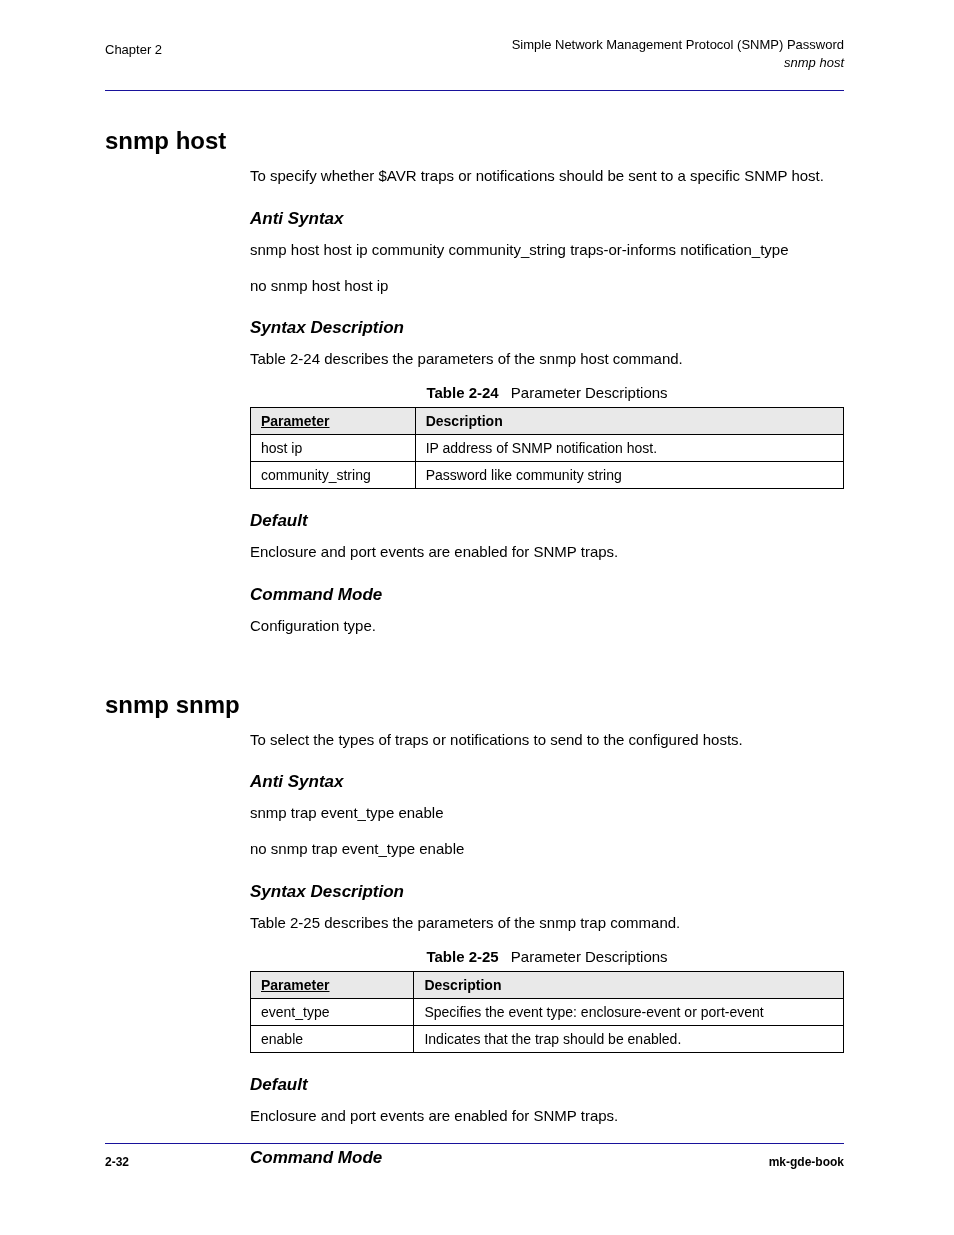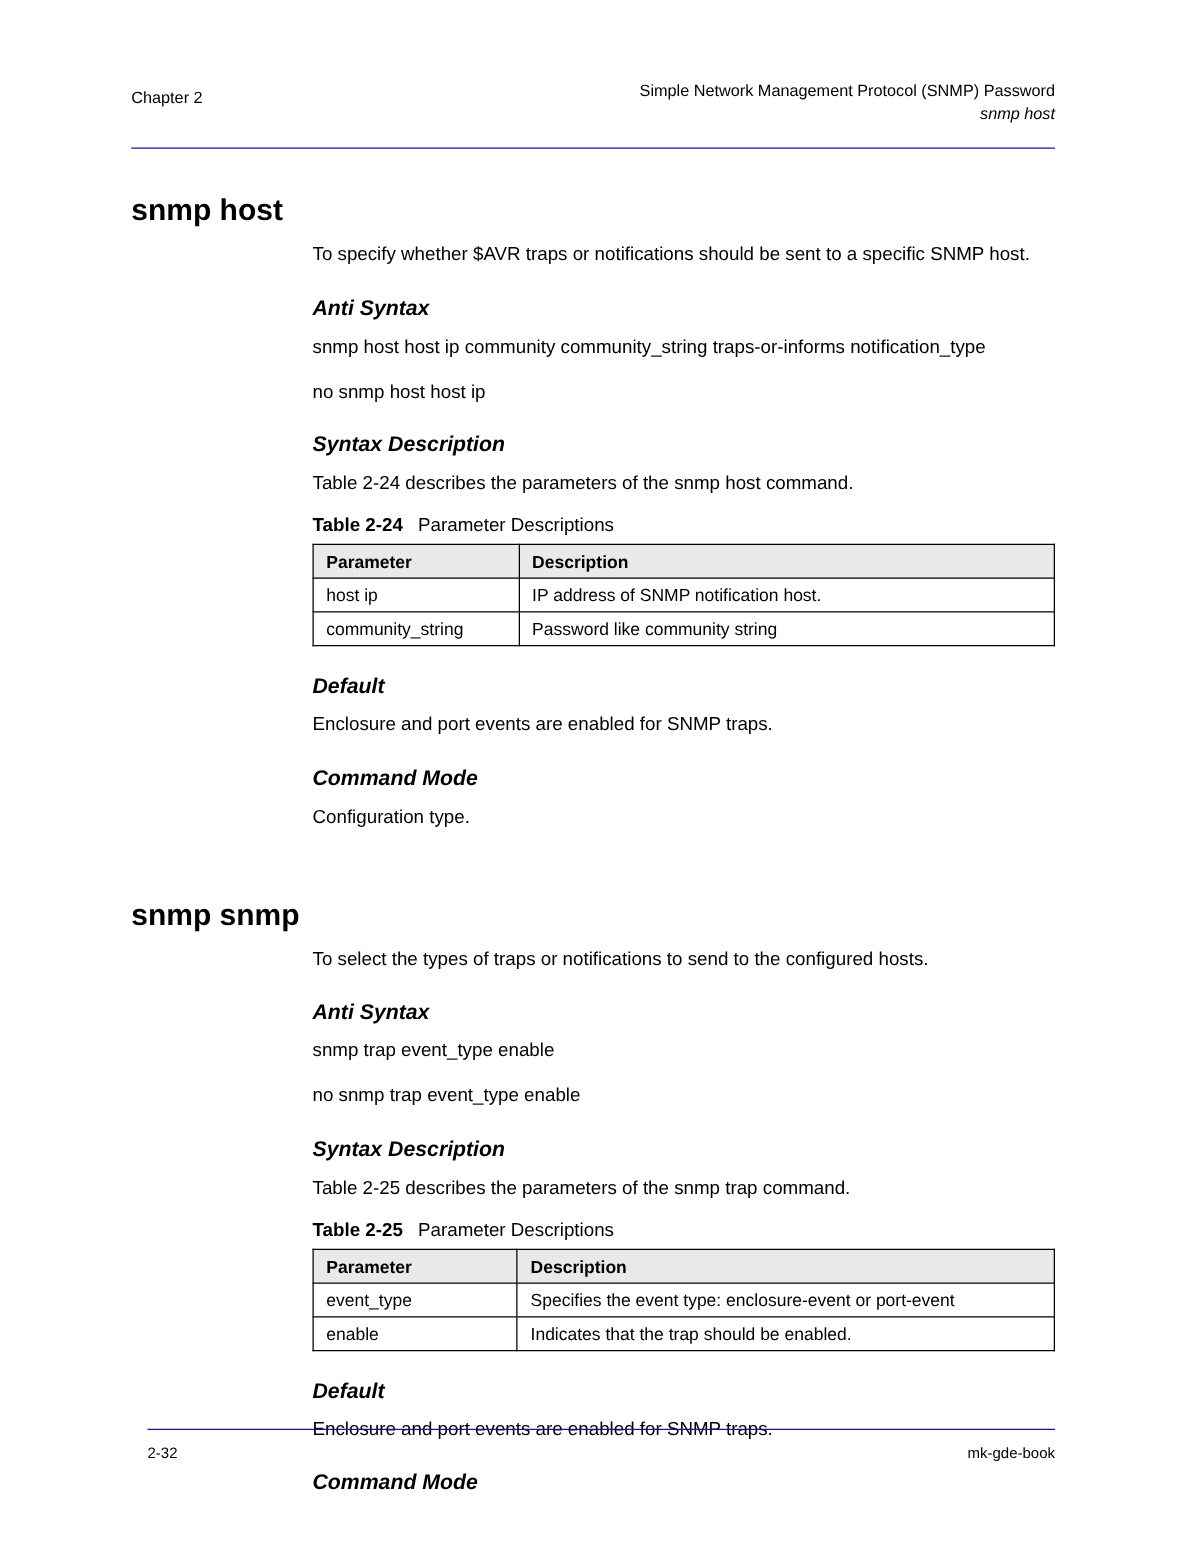--- a/index.html
+++ b/index.html
@@ -7,21 +7,21 @@
     padding: 0;
     background: #fff;
     color: #000;
     font-family: Arial, Helvetica, sans-serif;
   }
   .page {
     width: 954px;
     height: 1235px;
     position: relative;
     box-sizing: border-box;
-    padding: 64px 110px 0 105px;
+    padding: 36px 110px 0 105px;
   }
   .header {
     position: relative;
     height: 46px;
   }
   .header-left {
     position: absolute;
     left: 0;
     top: 6px;
     font-size: 13px;
@@ -62,20 +62,21 @@
     margin: 0 0 14px 0;
   }
   .indented {
     margin-left: 145px;
   }
   .tablelbl {
     font-size: 15px;
     margin-left: 145px;
     margin-top: 2px;
     margin-bottom: 6px;
+    text-align: center;
   }
   .tablelbl .tnum {
     font-weight: bold;
     margin-right: 8px;
   }
   table.data {
     border-collapse: collapse;
     margin-left: 145px;
     margin-bottom: 10px;
   }
@@ -83,31 +84,32 @@
     border: 1px solid #000;
     font-size: 14px;
     padding: 5px 10px;
     vertical-align: top;
   }
   table.data th {
     background: #e9e9e9;
     font-weight: bold;
     text-align: left;
   }
-  .col-param { width: 145px; }
+  .col-param { width: 145px; text-decoration: underline; }
   .col-desc  { width: 420px; }
 
   
   .section-gap { height: 40px; }
 
   .footer {
     position: absolute;
-    left: 118px;
+    left: 105px;
     right: 110px;
     bottom: 64px;
+    font-weight: bold;
   }
   .footer-hr {
     border: none;
     border-top: 1.5px solid #18129b;
     margin: 0 0 10px 0;
   }
   .footer-text {
     font-size: 12px;
     line-height: 1.4;
   }

